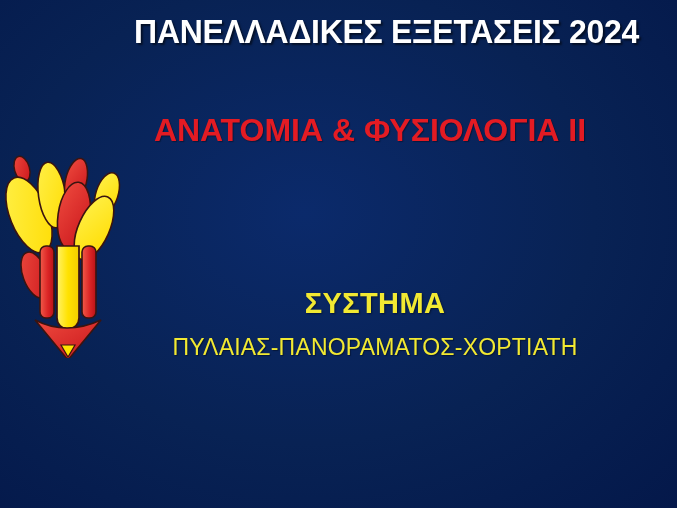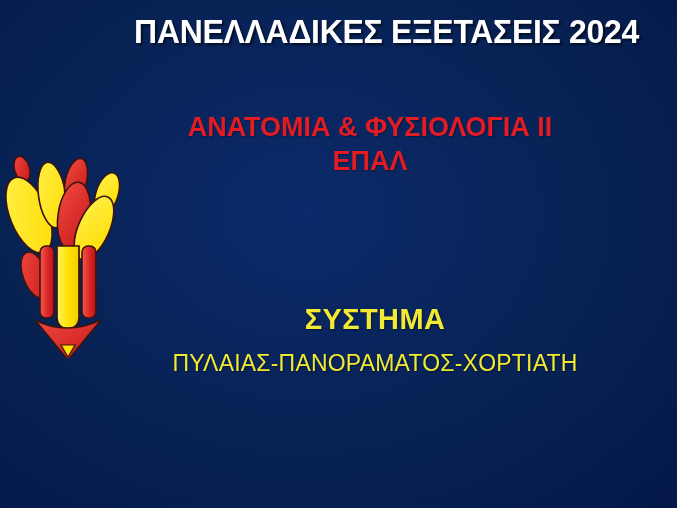--- a/index.html
+++ b/index.html
@@ -47,21 +47,21 @@
   
   .subject-block {
     position: absolute;
     top: 112px;
     left: 120px;
     width: 500px;
     text-align: center;
   }
   .subject-line1 {
     color: #E31B23;
-    font-size: 27px;
+    font-size: 32px;
     font-weight: bold;
     line-height: 1.18;
     white-space: nowrap;
     text-shadow: 1px 1px 1px rgba(0,0,0,0.35);
   }
   .subject-line2 {
     color: #E31B23;
     font-size: 27px;
     font-weight: bold;
     line-height: 1.3;
@@ -80,21 +80,21 @@
   .school-line1 {
     color: #FFFFFF;
     font-size: 30px;
     font-weight: normal;
     letter-spacing: 0.5px;
     line-height: 1.25;
     white-space: nowrap;
     text-shadow: 1px 1px 2px rgba(0,0,0,0.5);
   }
   .school-line2 {
-    margin-top: 32px;
+    margin-top: 16px;
     color: #F2E932;
     font-size: 29px;
     font-weight: bold;
     letter-spacing: 0.4px;
     line-height: 1.2;
     white-space: nowrap;
     text-shadow: 1px 1px 2px rgba(0,0,0,0.45);
   }
   .school-line3 {
     margin-top: 13px;
@@ -178,21 +178,20 @@
       </g>
     </svg>
   </div>
 
   <div class="title-row">
     <span class="title-text">ΠΑΝΕΛΛΑΔΙΚΕΣ ΕΞΕΤΑΣΕΙΣ 2024</span>
   </div>
 
   <div class="subject-block">
     <div class="subject-line1">ΑΝΑΤΟΜΙΑ &amp; ΦΥΣΙΟΛΟΓΙΑ ΙΙ</div>
-    <div class="subject-line2">ΕΠΑΛ</div>
   </div>
 
   <div class="school-block">
     <div class="school-line2">ΣΥΣΤΗΜΑ</div>
     <div class="school-line3">ΠΥΛΑΙΑΣ-ΠΑΝΟΡΑΜΑΤΟΣ-ΧΟΡΤΙΑΤΗ</div>
   </div>
 
 </div>
 
 </body></html>

